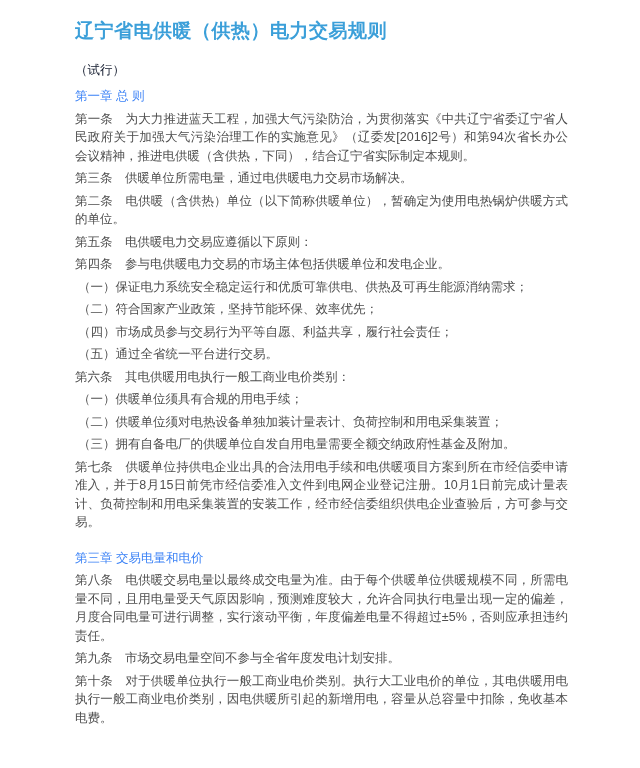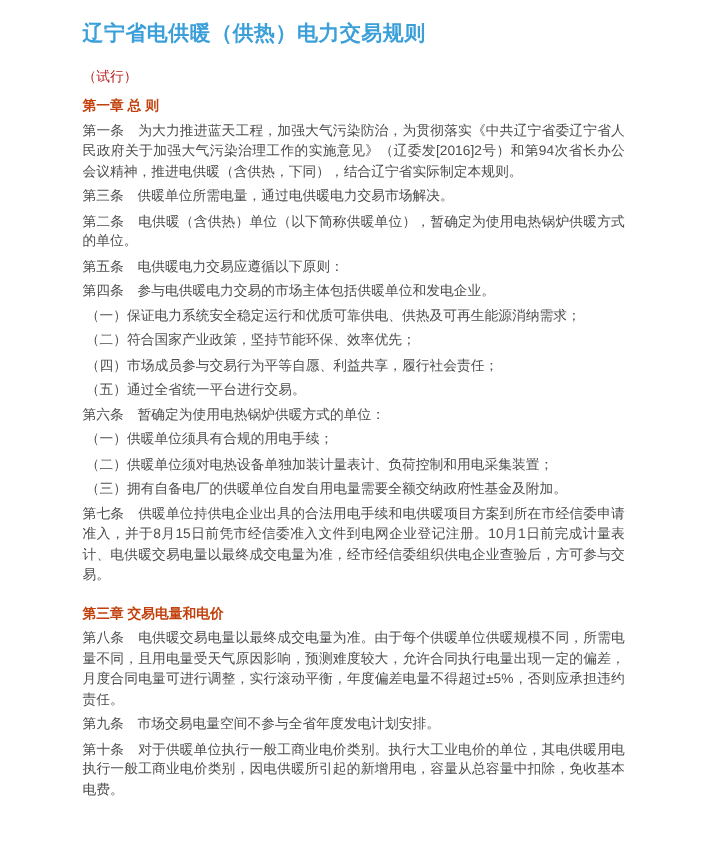--- a/index.html
+++ b/index.html
@@ -24,31 +24,31 @@
     color: #3B9FD9;
     font-size: 19px;
     font-weight: 700;
     letter-spacing: 0.5px;
     line-height: 1.35;
     margin: 12px 0 0 0;
   }
   .trial {
     margin: 17px 0 0 0;
     font-size: 12.5px;
-    color: #b91c1c;
+    color: #0f172a;
     line-height: 18.5px;
   }
   #doc-body {
     font-size: 12.5px;
     color: #4d4d4d;
   }
   #doc-body .chapter {
     font-size: 12.5px;
-    font-weight: 700;
-    color: #c2410c;
+    font-weight: 400;
+    color: #3b82f6;
     margin: 17px 0 4px 0;
     line-height: 18.5px;
   }
   #doc-body .chapter:first-child {
     margin-top: 8px;
   }
   #doc-body .para,
   #doc-body .item {
     margin: 4px 0 0 0;
     line-height: 18.5px;
@@ -70,23 +70,23 @@
       <h2 class="chapter">第一章 总 则</h2>
       <p class="para">第一条　为大力推进蓝天工程，加强大气污染防治，为贯彻落实《中共辽宁省委辽宁省人民政府关于加强大气污染治理工作的实施意见》（辽委发[2016]2号）和第94次省长办公会议精神，推进电供暖（含供热，下同），结合辽宁省实际制定本规则。</p>
       <p class="para">第三条　供暖单位所需电量，通过电供暖电力交易市场解决。</p>
       <p class="para">第二条　电供暖（含供热）单位（以下简称供暖单位），暂确定为使用电热锅炉供暖方式的单位。</p>
       <p class="para">第五条　电供暖电力交易应遵循以下原则：</p>
       <p class="para">第四条　参与电供暖电力交易的市场主体包括供暖单位和发电企业。</p>
       <p class="item">（一）保证电力系统安全稳定运行和优质可靠供电、供热及可再生能源消纳需求；</p>
       <p class="item">（二）符合国家产业政策，坚持节能环保、效率优先；</p>
       <p class="item">（四）市场成员参与交易行为平等自愿、利益共享，履行社会责任；</p>
       <p class="item">（五）通过全省统一平台进行交易。</p>
-      <p class="para">第六条　暂确定为使用电热锅炉供暖方式的单位：</p>
+      <p class="para">第六条　其电供暖用电执行一般工商业电价类别：</p>
       <p class="item">（一）供暖单位须具有合规的用电手续；</p>
       <p class="item">（二）供暖单位须对电热设备单独加装计量表计、负荷控制和用电采集装置；</p>
       <p class="item">（三）拥有自备电厂的供暖单位自发自用电量需要全额交纳政府性基金及附加。</p>
-      <p class="para">第七条　供暖单位持供电企业出具的合法用电手续和电供暖项目方案到所在市经信委申请准入，并于8月15日前凭市经信委准入文件到电网企业登记注册。10月1日前完成计量表计、电供暖交易电量以最终成交电量为准，经市经信委组织供电企业查验后，方可参与交易。</p>
+      <p class="para">第七条　供暖单位持供电企业出具的合法用电手续和电供暖项目方案到所在市经信委申请准入，并于8月15日前凭市经信委准入文件到电网企业登记注册。10月1日前完成计量表计、负荷控制和用电采集装置的安装工作，经市经信委组织供电企业查验后，方可参与交易。</p>
       <h2 class="chapter">第三章 交易电量和电价</h2>
       <p class="para">第八条　电供暖交易电量以最终成交电量为准。由于每个供暖单位供暖规模不同，所需电量不同，且用电量受天气原因影响，预测难度较大，允许合同执行电量出现一定的偏差，月度合同电量可进行调整，实行滚动平衡，年度偏差电量不得超过±5%，否则应承担违约责任。</p>
       <p class="para">第九条　市场交易电量空间不参与全省年度发电计划安排。</p>
       <p class="para">第十条　对于供暖单位执行一般工商业电价类别。执行大工业电价的单位，其电供暖用电执行一般工商业电价类别，因电供暖所引起的新增用电，容量从总容量中扣除，免收基本电费。</p>
     </div>
 </div>
 
 </body></html>

